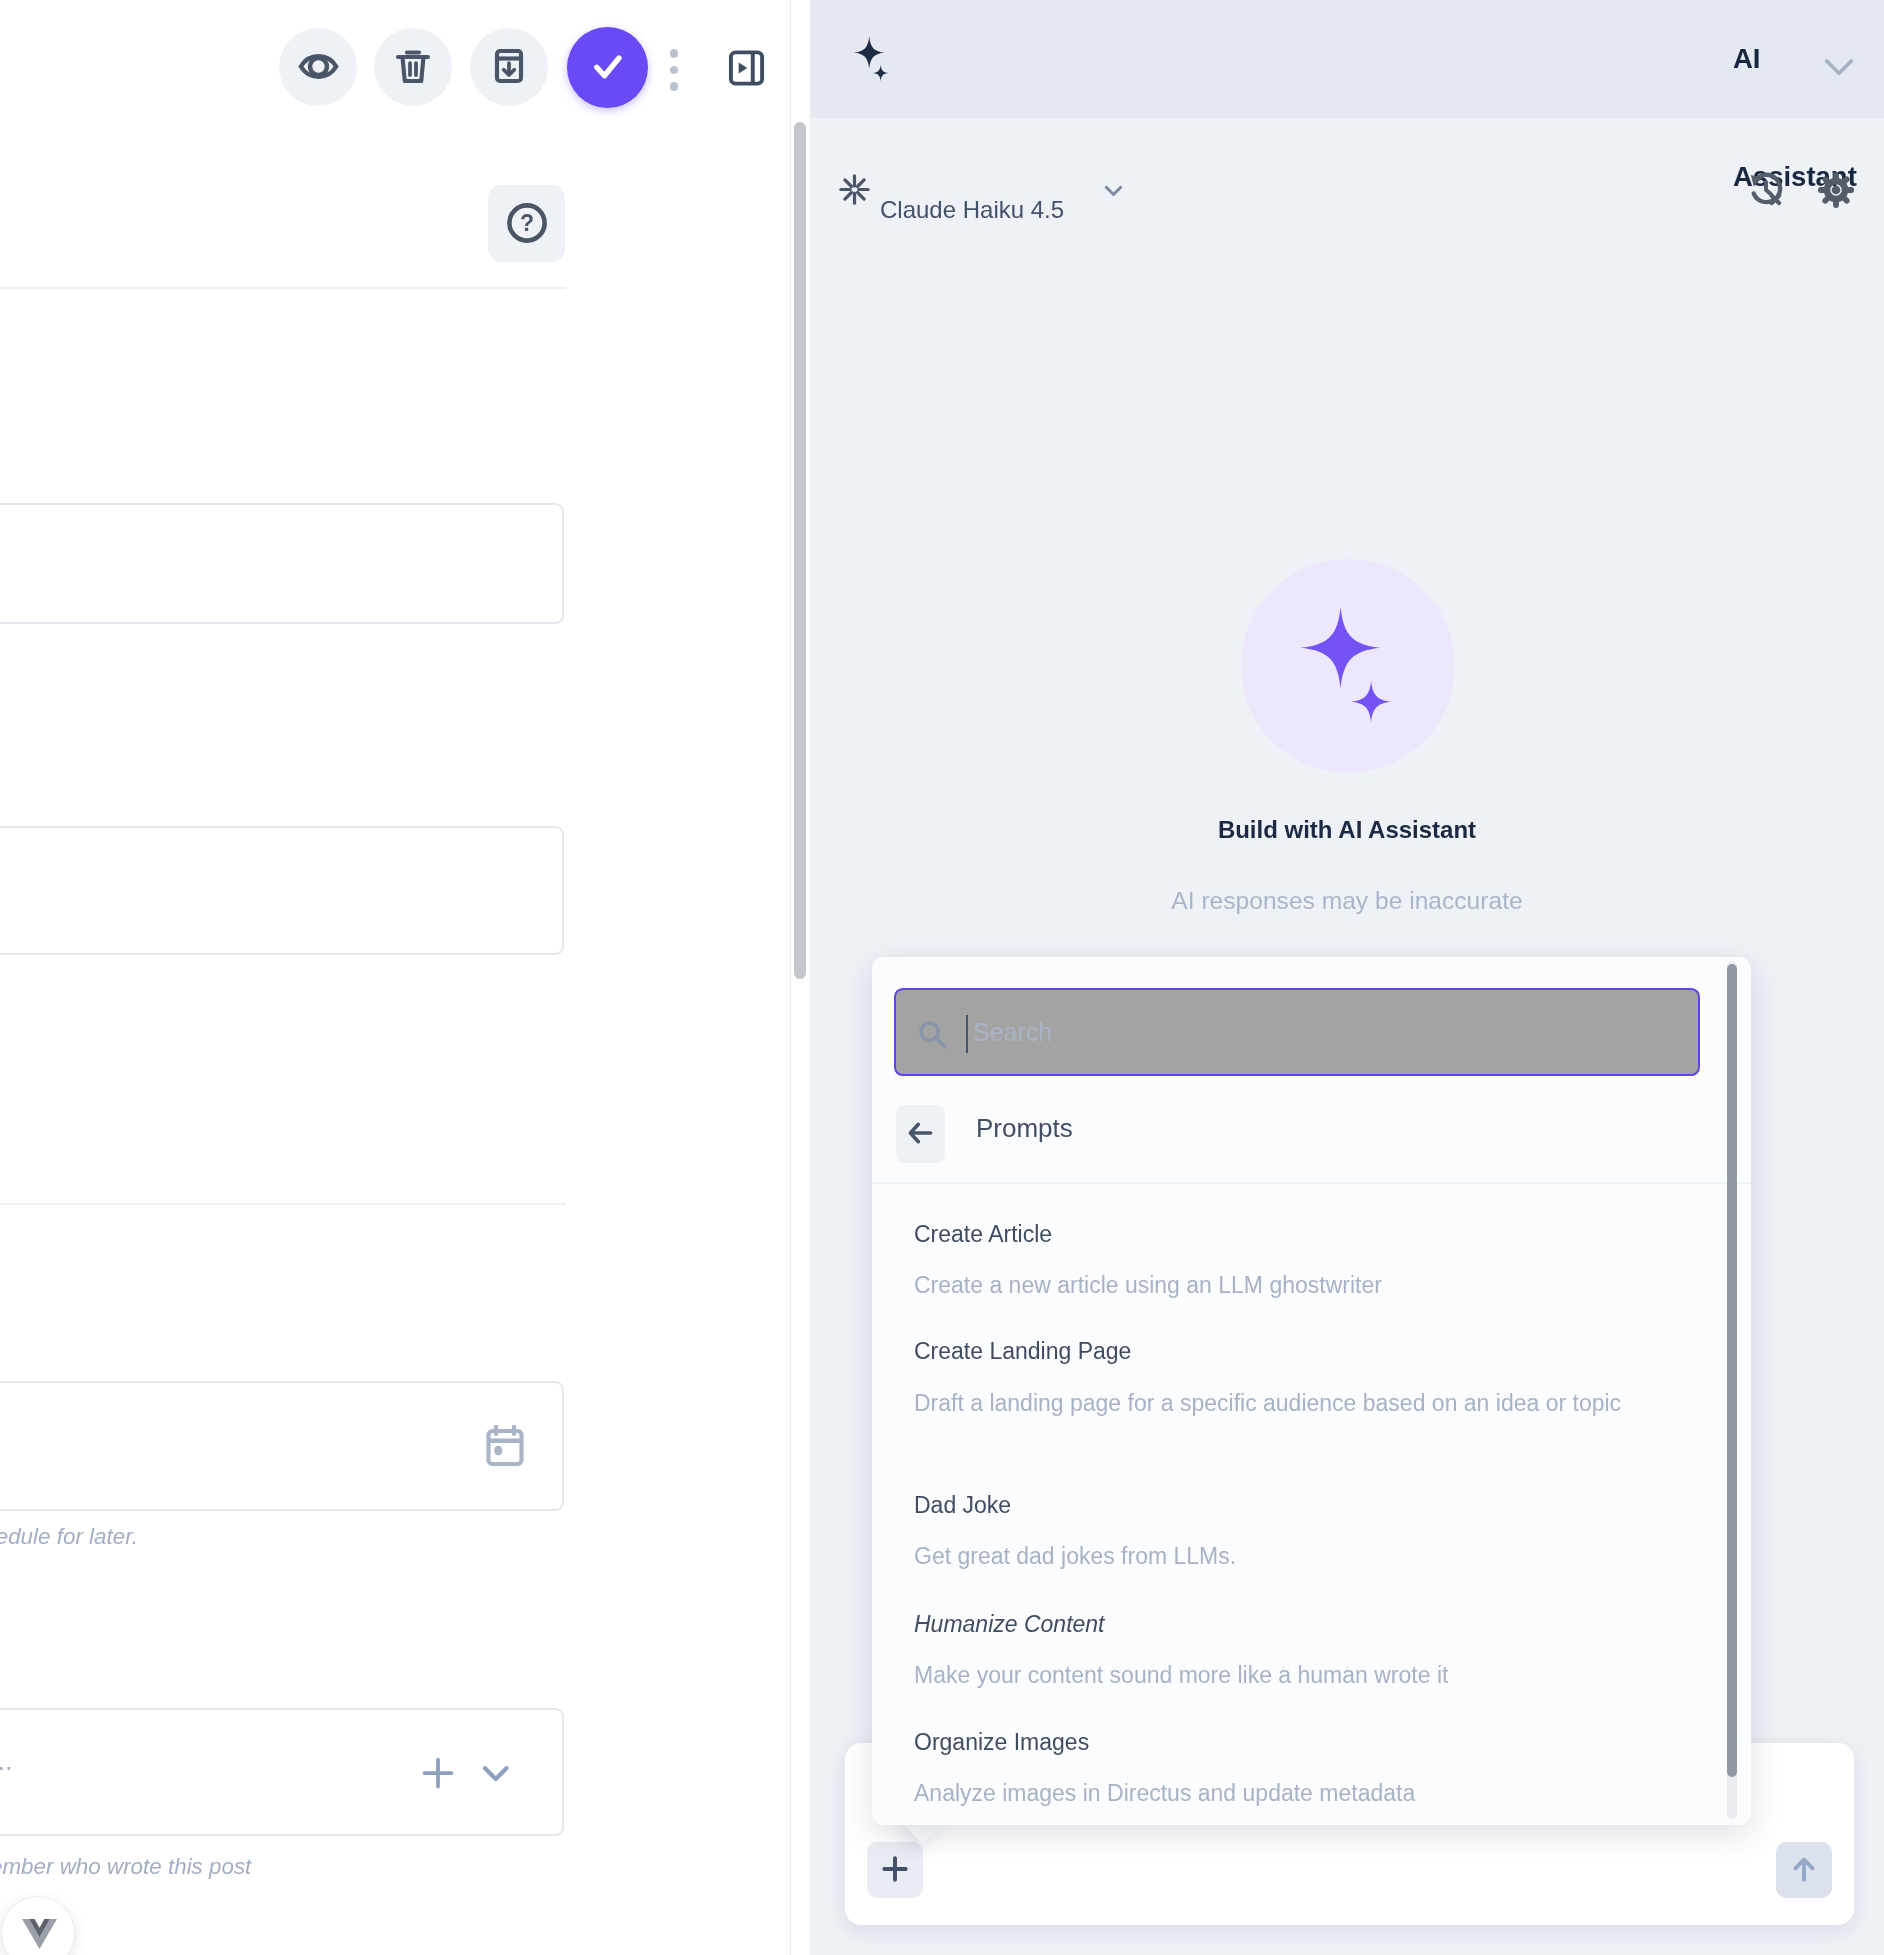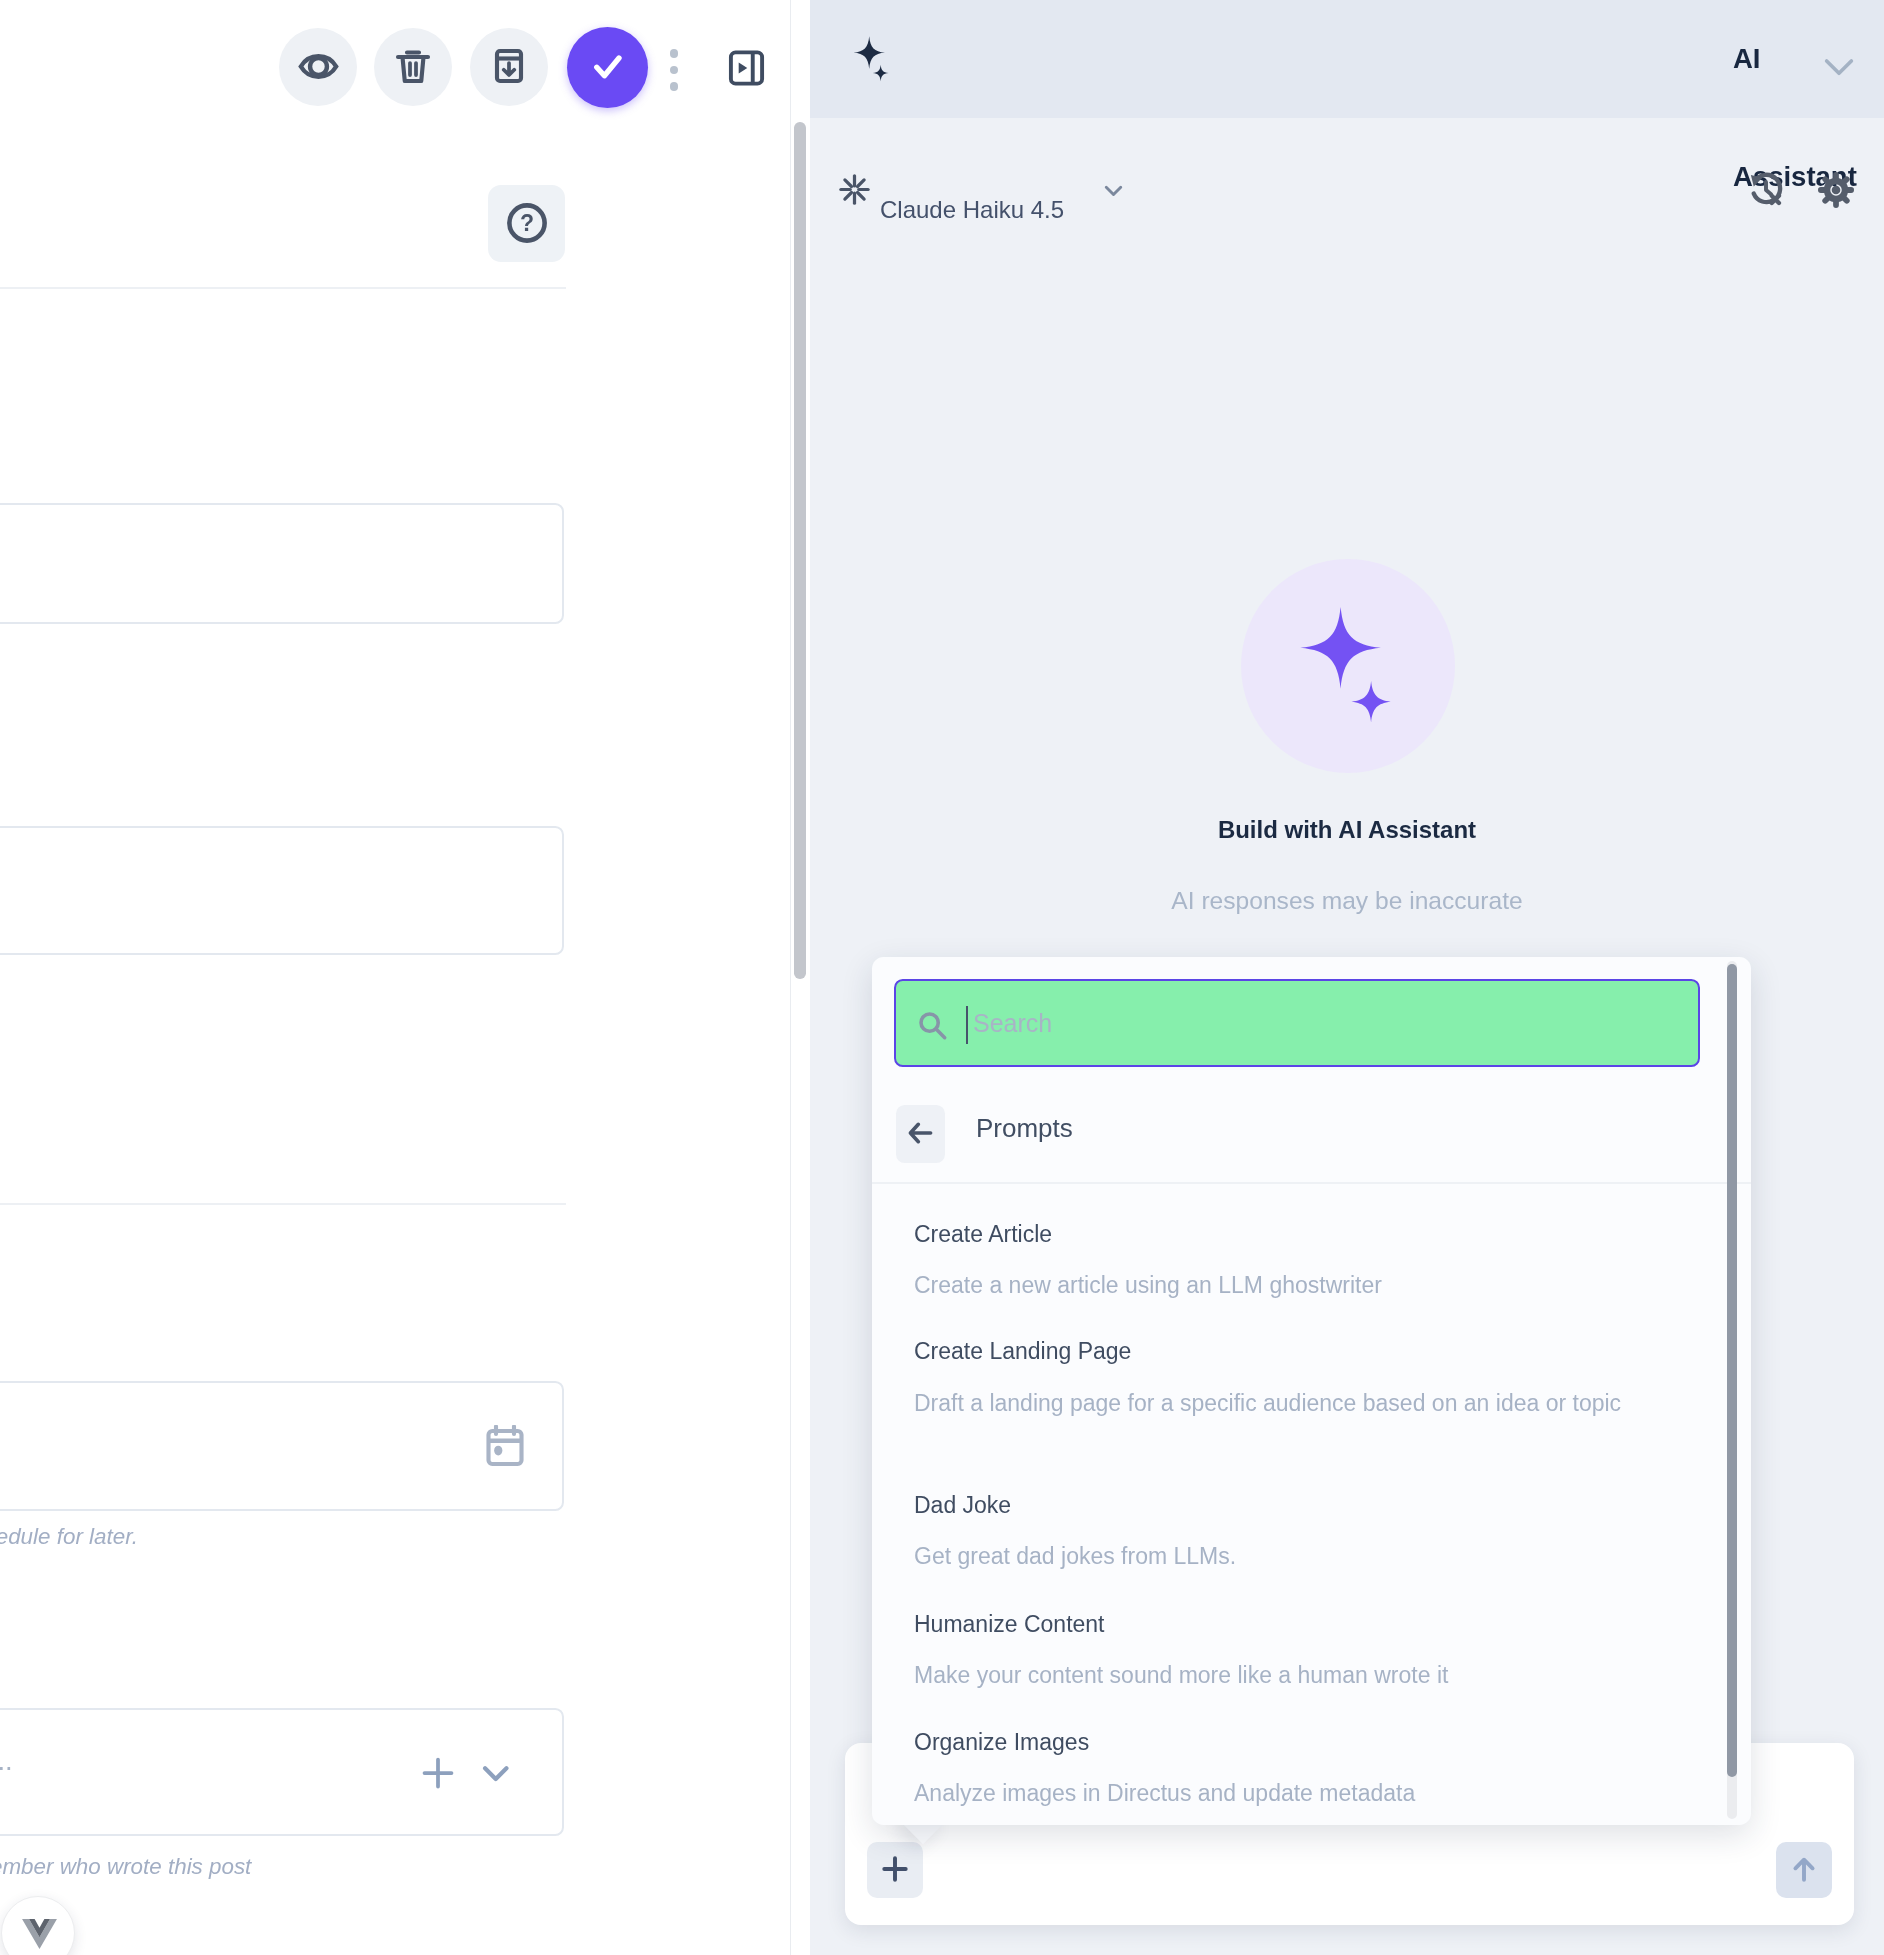--- a/index.html
+++ b/index.html
@@ -26,21 +26,21 @@
   .ai-header{left:810px;top:0;width:1074px;height:118px;background:#e3e8f1;}
   .ai-header-title{left:923px;top:0;height:118px;line-height:118px;font-size:27.5px;font-weight:700;color:#182740;}
   .model-label{left:880px;top:174px;font-size:24px;font-weight:500;color:#44516b;line-height:32px;margin-top:20px;}
   .lav-circle{left:1241px;top:559px;width:214px;height:214px;border-radius:50%;background:#ece7fb;}
   .empty-title{left:810px;top:816px;width:1074px;text-align:center;font-size:24px;font-weight:700;color:#1b2a42;}
   .empty-sub{left:810px;top:887px;width:1074px;text-align:center;font-size:24.6px;color:#a9b6c9;}
   
   .popup{left:872px;top:957px;width:879px;height:868px;background:#fbfcfe;border-radius:11.6px;
          box-shadow:0 10px 32px rgba(28,40,70,.14);z-index:40;}
   .popup-tail{left:908px;top:1808px;width:30px;height:30px;background:#fbfcfe;transform:rotate(45deg);z-index:39;box-shadow:0 7.2px 17.4px rgba(28,40,70,.10);}
-  .search-box{left:22px;top:22px;width:806px;height:88px;background:#86efac;border:2.2px solid #5b45e6;border-radius:8.7px;box-sizing:border-box;}
+  .search-box{left:22px;top:31px;width:806px;height:88px;background:#a3a3a3;border:2.2px solid #5b45e6;border-radius:8.7px;box-sizing:border-box;}
   .search-input{position:absolute;left:75px;top:7.2px;width:680px;height:69px;border:none;outline:none;background:transparent;
                 font-family:"Liberation Sans",sans-serif;font-size:25px;color:#46536b;}
   .search-input::placeholder{color:#a8b4c6;opacity:1;}
   .caret{left:70px;top:25px;width:2.2px;height:38px;background:#46536b;}
   .back-btn{left:24px;top:148px;width:49px;height:58px;border-radius:8.7px;background:#eef1f6;display:flex;align-items:center;justify-content:center;}
   .prompts-heading{left:104px;top:156px;font-size:26px;font-weight:400;color:#414e63;}
   .popup-divider{left:0;top:225px;width:879px;height:2.2px;background:#eef1f5;}
   .p-title{left:42px;width:789px;font-size:23px;font-weight:500;color:#3f4c61;line-height:32px;}
   .p-desc{left:42px;width:782px;font-size:23px;color:#a6b2c5;line-height:36px;}
   .pop-track{left:855px;top:4.3px;width:10px;height:858px;background:#ebecef;border-radius:5px;}
@@ -263,21 +263,21 @@
 
   <div class="abs p-title" style="top:261px;">Create Article</div>
   <div class="abs p-title" style="top:378px;">Create Landing Page</div>
 
   <div class="abs p-desc" style="top:310px;">Create a new article using an LLM ghostwriter</div>
   <div class="abs p-desc" style="top:428px;">Draft a landing page for a specific audience based on an idea or topic</div>
 
   <div class="abs p-title" style="top:532px;">Dad Joke</div>
   <div class="abs p-desc" style="top:581px;">Get great dad jokes from LLMs.</div>
 
-  <div class="abs p-title" style="top:651px;">Humanize Content</div>
+  <div class="abs p-title" style="top:651px;font-style:italic;">Humanize Content</div>
   <div class="abs p-desc" style="top:700px;">Make your content sound more like a human wrote it</div>
 
   <div class="abs p-title" style="top:769px;">Organize Images</div>
   <div class="abs p-desc" style="top:818px;">Analyze images in Directus and update metadata</div>
 
   <div class="abs pop-track"></div>
   <div class="abs pop-thumb"></div>
 </div>
 
 <div class="abs composer">

